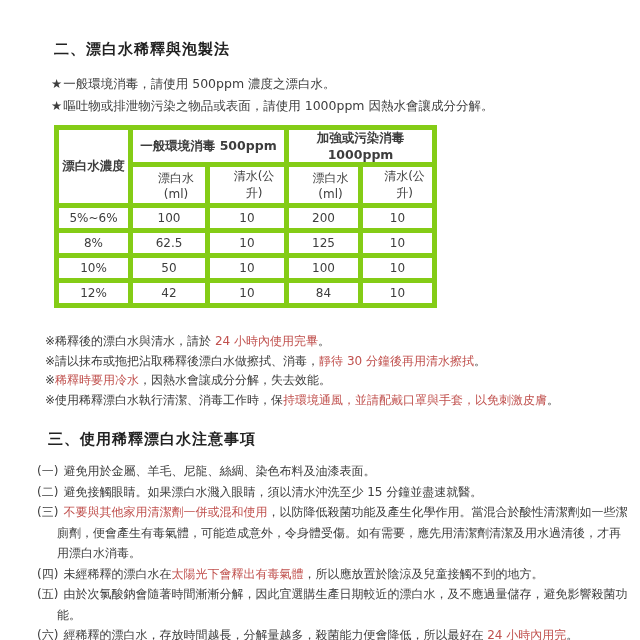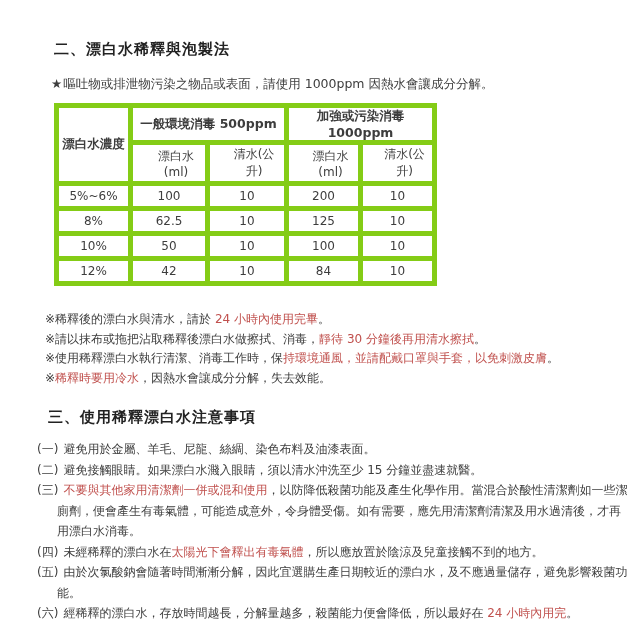--- a/index.html
+++ b/index.html
@@ -79,20 +79,21 @@
   .item .label{margin-right:5px;}
 </style>
 </head>
 <body>
 
 <div class="page">
   <div class="content">
 
     <h1 class="sec-title">二、漂白水稀釋與泡製法</h1>
 
+    <p class="star-line"><span class="star">★</span><span>一般環境消毒，請使用 500ppm 濃度之漂白水。</span></p>
     <p class="star-line"><span class="star">★</span><span>嘔吐物或排泄物污染之物品或表面，請使用 1000ppm 因熱水會讓成分分解。</span></p>
 
     <div class="table-row-wrap">
 
       <table class="bleach">
         <colgroup>
             <col style="width:74px">
             <col style="width:77px">
             <col style="width:79px">
             <col style="width:74px">
@@ -141,22 +142,22 @@
             <td>10</td>
           </tr>
         </tbody>
       </table>
 
     </div>
 
     <div class="notes">
       <p class="note"><span>※稀釋後的漂白水與清水，請於 </span><span class="red">24 小時內使用完畢</span><span>。</span></p>
       <p class="note"><span>※請以抹布或拖把沾取稀釋後漂白水做擦拭、消毒，</span><span class="red">靜待 30 分鐘後再用清水擦拭</span><span>。</span></p>
+      <p class="note"><span>※</span><span class="red">稀釋時要用冷水</span><span>，因熱水會讓成分分解，失去效能。</span></p>
       <p class="note"><span>※使用稀釋漂白水執行清潔、消毒工作時，保</span><span class="red">持環境通風，並請配戴口罩與手套，以免刺激皮膚</span><span>。</span></p>
-      <p class="note"><span>※</span><span class="red">稀釋時要用冷水</span><span>，因熱水會讓成分分解，失去效能。</span></p>
     </div>
 
     <h1 class="sec-title second">三、使用稀釋漂白水注意事項</h1>
 
     <div class="items">
       <p class="item"><span class="label">(一)</span><span>避免用於金屬、羊毛、尼龍、絲綢、染色布料及油漆表面。</span><span class="red"></span><span></span></p>
       <p class="item"><span class="label">(二)</span><span>避免接觸眼睛。如果漂白水濺入眼睛，須以清水沖洗至少 15 分鐘並盡速就醫。</span><span class="red"></span><span></span></p>
       <p class="item"><span class="label">(三)</span><span></span><span class="red">不要與其他家用清潔劑一併或混和使用</span><span>，以防降低殺菌功能及產生化學作用。當混合於酸性清潔劑如一些潔廁劑，便會產生有毒氣體，可能造成意外，令身體受傷。如有需要，應先用清潔劑清潔及用水過清後，才再用漂白水消毒。</span></p>
       <p class="item"><span class="label">(四)</span><span>未經稀釋的漂白水在</span><span class="red">太陽光下會釋出有毒氣體</span><span>，所以應放置於陰涼及兒童接觸不到的地方。</span></p>
       <p class="item"><span class="label">(五)</span><span>由於次氯酸鈉會隨著時間漸漸分解，因此宜選購生產日期較近的漂白水，及不應過量儲存，避免影響殺菌功能。</span><span class="red"></span><span></span></p>

